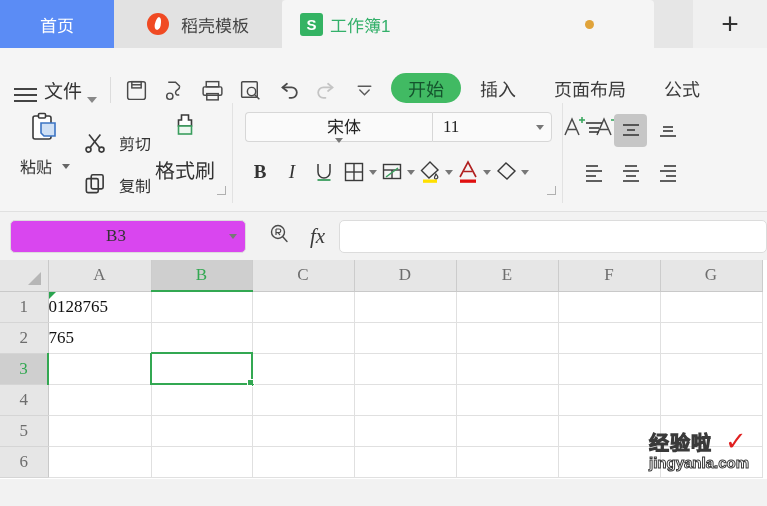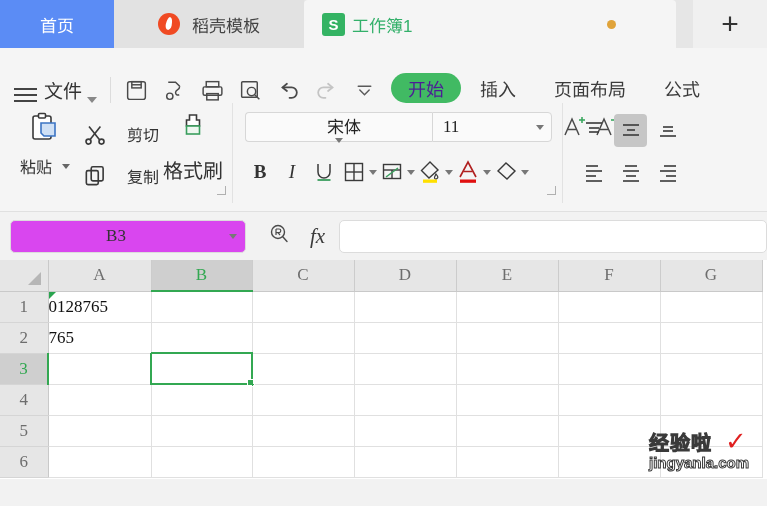--- a/index.html
+++ b/index.html
@@ -20,21 +20,21 @@
   .tab{
     height:40px;display:flex;align-items:center;gap:7px;
     padding:0 16px;font-size:16px;box-sizing:border-box;
     position:relative;
   }
   .tab-home{
     background:#5b8cf5;color:#ffffff;height:48px;width:114px;
     justify-content:center;font-size:17px;
   }
   .tab-template{
-    background:#e2e2e2;color:#444;height:48px;width:190px;
+    background:#e2e2e2;color:#444;height:48px;width:168px;
     justify-content:center;font-size:17px;gap:12px;
   }
   .tab-doc{
     background:#f5f5f5;color:#3aaa5f;height:48px;
     width:372px;border-top-left-radius:4px;border-top-right-radius:4px;
     padding-left:18px;font-size:17px;justify-content:flex-start;
   }
   .tab-doc-label{color:#33b06a;}
   .icon-daoke{
     width:22px;height:22px;border-radius:50%;
@@ -84,21 +84,21 @@
   .sep-v{width:1px;height:26px;background:#dcdcdc;margin:0 13px;flex:none;}
   .qa-icons{display:flex;align-items:center;gap:13px;}
   .qicon{width:25px;height:25px;flex:none;}
   .qicon svg{display:block;}
   .ribbon-tabs{display:flex;align-items:center;gap:0px;margin-left:14px;}
   .rtab{
     font-size:18px;color:#3c3c3c;padding:0 19px;height:30px;
     display:flex;align-items:center;white-space:nowrap;
   }
   .rtab.active{
-    background:#41ba63;color:#4c1d95;border-radius:15px;
+    background:#41ba63;color:#14532d;border-radius:15px;
     padding:0 17px;height:30px;
   }
 
   
   .ribbon{
     height:108px;background:#f5f5f5;display:flex;align-items:flex-start;
     border-bottom:1px solid #e0e0e0;position:relative;
   }
   .rgroup{position:relative;height:100px;display:flex;align-items:flex-start;padding-top:4px;}
   .rgroup + .rgroup{border-left:1px solid #e2e2e2;}
@@ -115,21 +115,21 @@
   .paste-btn{
     width:62px;display:flex;flex-direction:column;align-items:center;
     padding-top:3px;
   }
   .paste-label{font-size:16px;color:#333;margin-top:4px;display:flex;align-items:center;gap:10px;}
   .tri-d{
     width:0;height:0;border-left:4px solid transparent;
     border-right:4px solid transparent;border-top:5px solid #666;
   }
   .clip-col{display:flex;flex-direction:column;justify-content:flex-start;padding-top:6px;}
-  .clip-row{display:flex;align-items:center;gap:19px;height:42px;padding-left:6px;}
+  .clip-row{display:flex;align-items:flex-end;gap:11px;height:42px;padding-left:6px;}
   .clip-row span.lbl{font-size:16px;color:#333;}
   .fmt-brush{
     display:flex;flex-direction:column;align-items:center;padding-top:4px;padding-left:4px;
   }
   .fmt-lbl{font-size:20px;color:#333;margin-top:4px;}
 
   
   .g-font{width:330px;padding-left:12px;box-sizing:border-box;}
   .font-row1{display:flex;align-items:center;gap:0;height:34px;padding-top:3px;}
   .combo{

